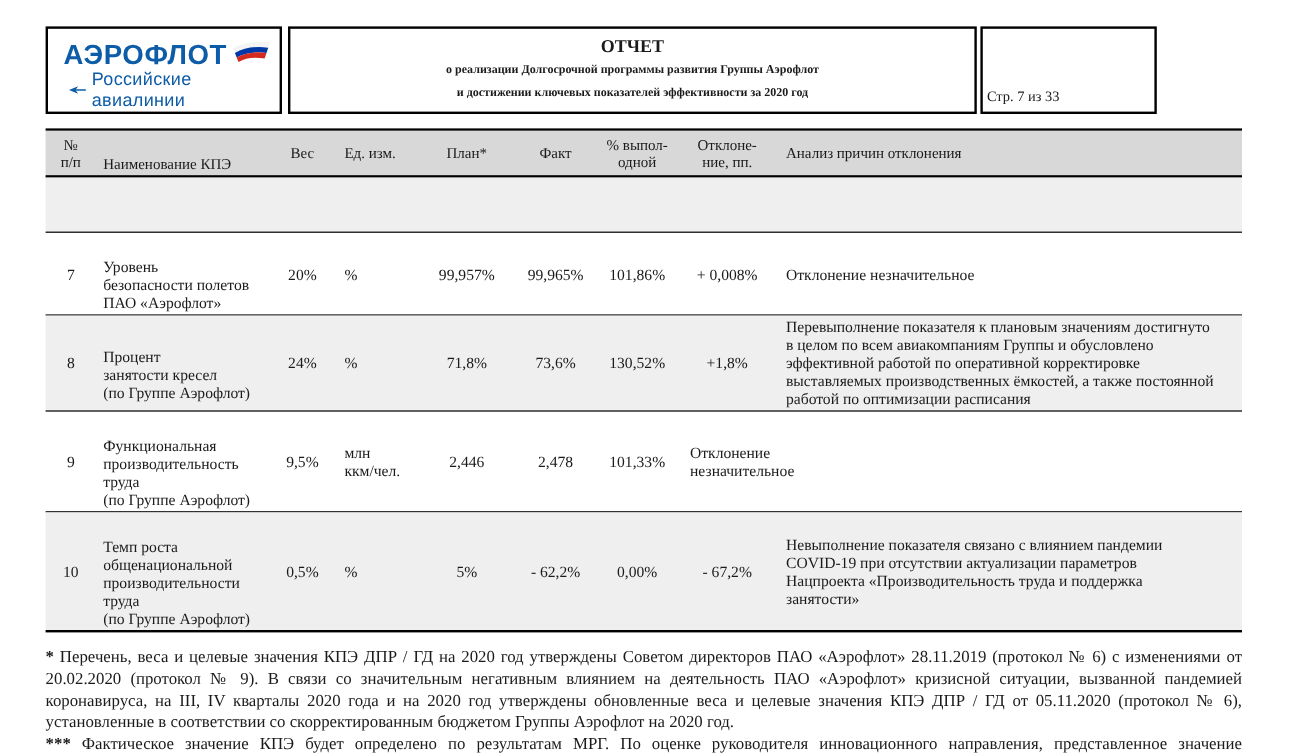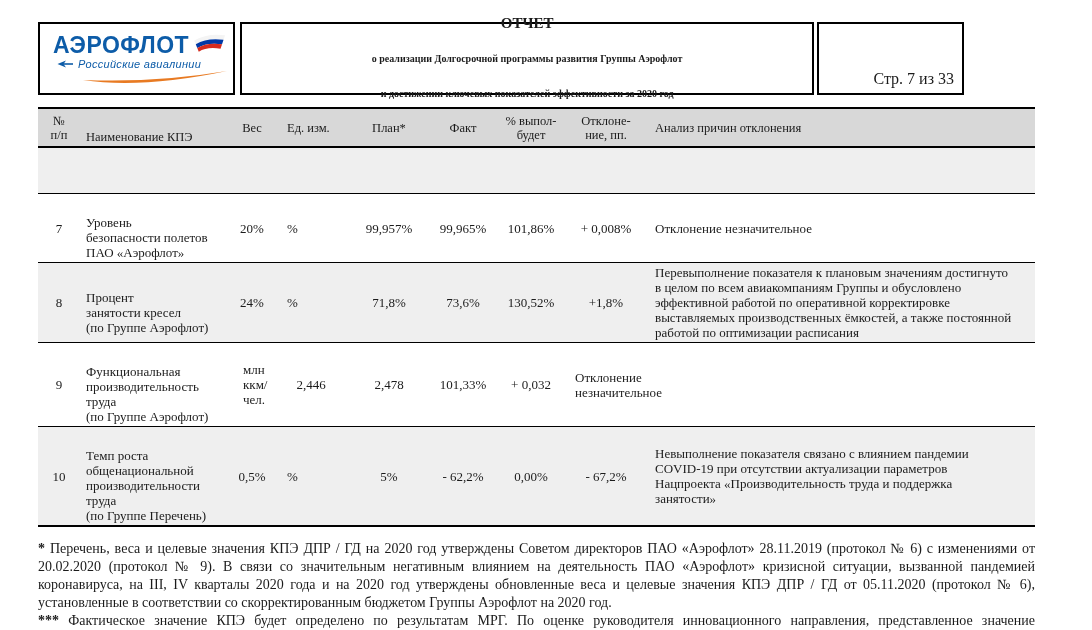--- a/index.html
+++ b/index.html
@@ -7,32 +7,32 @@
     width:1092px;height:630px;overflow:hidden;background:#ffffff;
     font-family:"Liberation Serif", serif;color:#1b1b1b;
     -webkit-font-smoothing:antialiased;
   }
   .page{position:relative;width:1092px;height:630px;}
 
   
   .hdr{display:flex;margin:22px 0 0 38px;width:926px;}
   .hdr-box{border:2px solid #000;box-sizing:border-box;height:73px;background:#fff;}
   .logo-box{width:212px;margin-right:5px;overflow:hidden;}
-  .title-box{width:620px;margin-right:3px;display:flex;flex-direction:column;justify-content:center;text-align:center;font-weight:bold;gap:16px;}
+  .title-box{width:620px;margin-right:3px;display:flex;flex-direction:column;justify-content:center;text-align:center;font-weight:bold;}
   .title-l1{font-size:15px;line-height:19px;}
   .title-l2{font-size:10px;line-height:19px;}
-  .page-box{width:157px;display:flex;align-items:flex-end;justify-content:flex-end;padding:3px 8px 5px 3px;font-size:16px;}
+  .page-box{width:157px;display:flex;align-items:flex-end;justify-content:flex-start;padding:3px 8px 5px 3px;font-size:12px;}
 
   
   .logo-inner{padding:9px 6px 0 13px;font-family:"Liberation Sans", sans-serif;}
   .logo-top{display:flex;align-items:center;}
   .brand{color:#0d5ca8;font-weight:bold;font-size:23px;letter-spacing:0.5px;line-height:24px;}
   .flag{margin-left:3px;margin-top:-6px;}
   .logo-mid{display:flex;align-items:center;margin-top:1px;margin-left:4px;}
-  .subtitle{color:#0d5ca8;font-style:italic;font-size:11px;margin-left:4px;letter-spacing:0.3px;}
+  .subtitle{color:#0d5ca8;font-size:15px;margin-left:4px;letter-spacing:0.3px;}
   .swoosh{display:block;margin:-1px 0 0 28px;}
 
   
   .ktable{width:997px;margin:12px 0 0 38px;border-top:2px solid #000;font-size:13px;}
   .trow{display:grid;grid-template-columns:42px 150px 44px 74px 82px 66px 70px 80px 1fr;border-bottom:1.5px solid #000;box-sizing:border-box;}
   .trow.head{background:#d8d8d8;min-height:33px;font-size:12.5px;border-bottom:2px solid #000;}
   .trow.shade{background:#efefef;}
   .trow.last{border-bottom:2px solid #000;}
   .h46{min-height:46px;} .h47{min-height:47px;} .h78{min-height:78px;} .h62{min-height:62px;}
   .c{display:flex;align-items:center;padding:2px 3px;box-sizing:border-box;white-space:pre-line;line-height:15px;}
@@ -92,21 +92,21 @@
 
     <div class="trow head">
       <div class="c ctr">№
 п/п</div>
       <div class="c name">Наименование КПЭ</div>
       <div class="c ctr">Вес</div>
       <div class="c unit">Ед. изм.</div>
       <div class="c ctr">План*</div>
       <div class="c ctr u">Факт</div>
       <div class="c ctr">% выпол-
-будет</div>
+одной</div>
       <div class="c ctr">Отклоне-
 ние, пп.</div>
       <div class="c analysis">Анализ причин отклонения</div>
     </div>
 
     <div class="trow shade h46">
       <div class="c ctr"></div>
       <div class="c name"></div>
       <div class="c ctr"></div>
       <div class="c unit"></div>
@@ -143,36 +143,36 @@
       <div class="c ctr">+1,8%</div>
       <div class="c analysis">Перевыполнение показателя к плановым значениям достигнуто в целом по всем авиакомпаниям Группы и обусловлено эффективной работой по оперативной корректировке выставляемых производственных ёмкостей, а также постоянной работой по оптимизации расписания</div>
     </div>
 
     <div class="trow h62">
       <div class="c ctr">9</div>
       <div class="c name">Функциональная
 производительность
 труда
 (по Группе Аэрофлот)</div>
+      <div class="c ctr">9,5%</div>
       <div class="c unit">млн
 ккм/чел.</div>
       <div class="c ctr">2,446</div>
       <div class="c ctr">2,478</div>
       <div class="c ctr">101,33%</div>
-      <div class="c ctr">+ 0,032</div>
       <div class="c analysis">Отклонение незначительное</div>
     </div>
 
     <div class="trow shade last h78">
       <div class="c ctr">10</div>
       <div class="c name">Темп роста
 общенациональной
 производительности
 труда
-(по Группе Перечень)</div>
+(по Группе Аэрофлот)</div>
       <div class="c ctr">0,5%</div>
       <div class="c unit">%</div>
       <div class="c ctr">5%</div>
       <div class="c ctr">- 62,2%</div>
       <div class="c ctr">0,00%</div>
       <div class="c ctr">- 67,2%</div>
       <div class="c analysis">Невыполнение показателя связано с влиянием пандемии COVID-19 при отсутствии актуализации параметров Нацпроекта «Производительность труда и поддержка занятости»</div>
     </div>
 
   </div>

